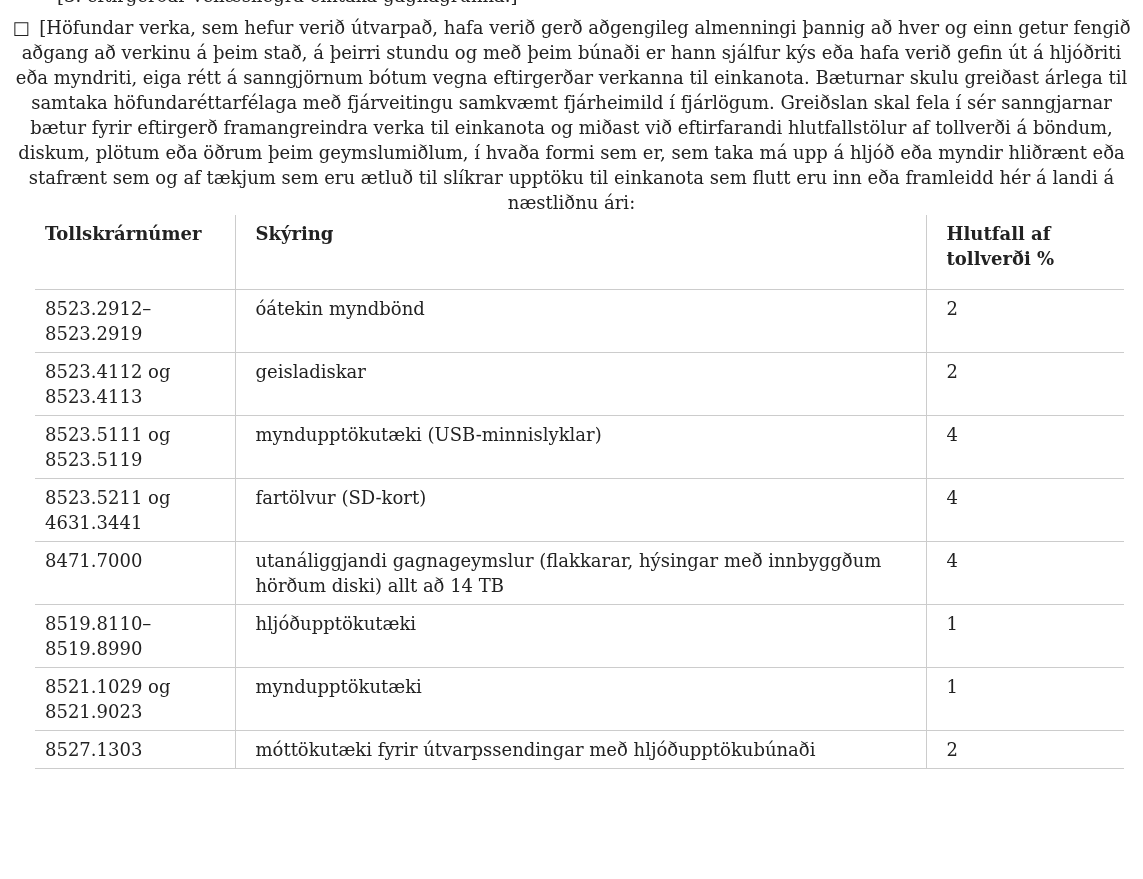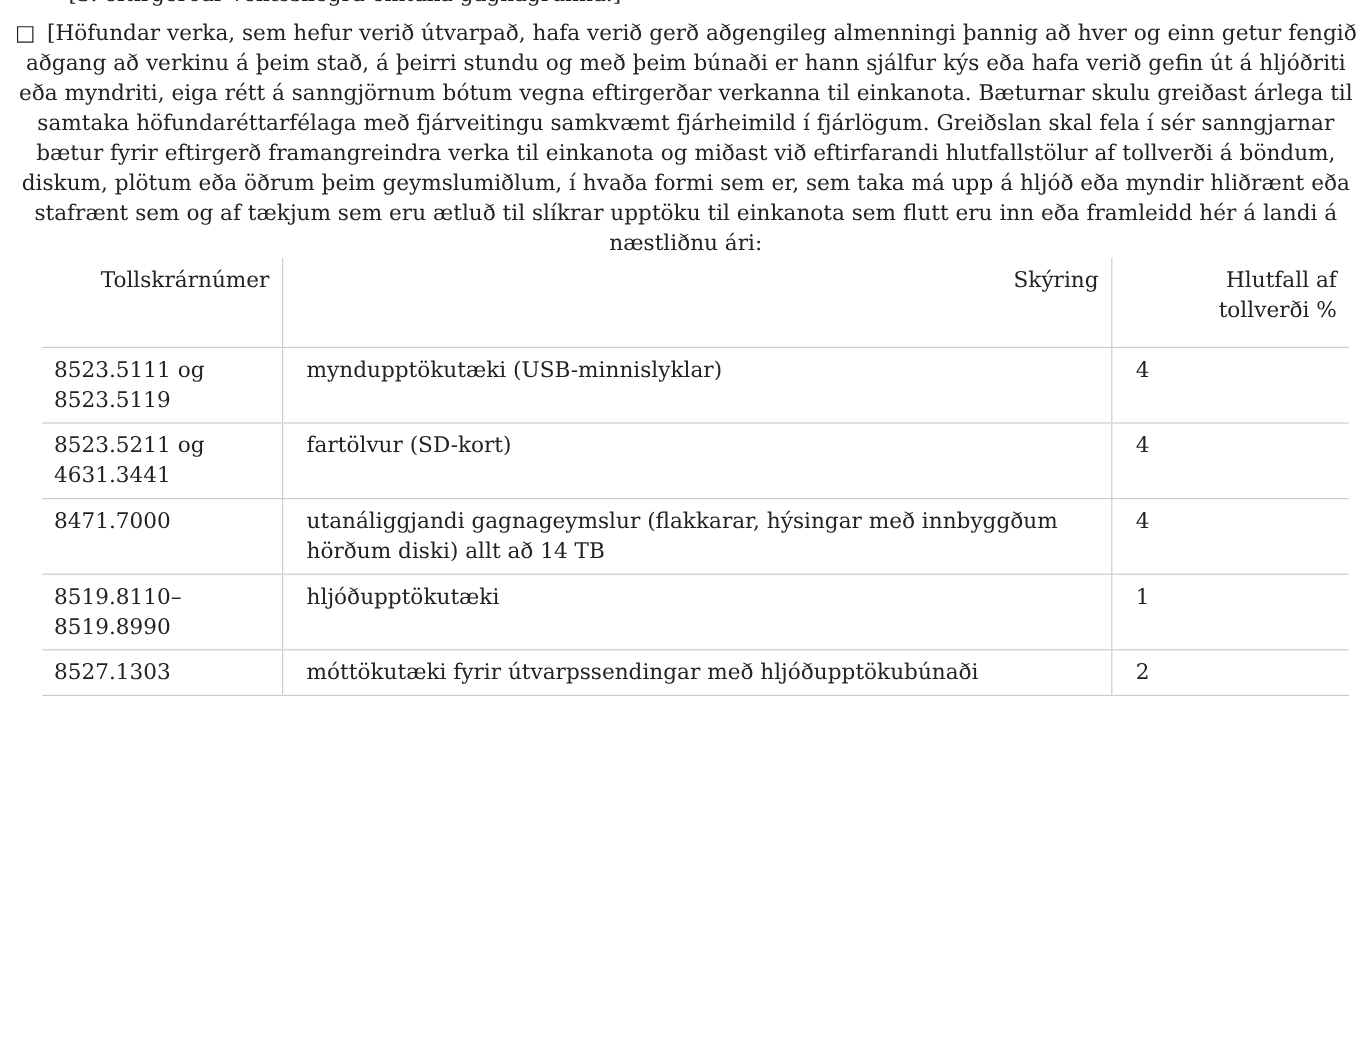--- a/index.html
+++ b/index.html
@@ -41,24 +41,23 @@
     vertical-align: top;
     text-align: left;
     padding: 6px 10px 6px 20px;
     line-height: 25px;
     word-wrap: break-word;
   }
   th:first-child, td:first-child { padding-left: 10px; }
   td + td, th + th { border-left: 1px solid #cccccc; }
 
   th {
-    font-weight: normal;
+    font-weight: bold;
     padding-top: 6px;
     padding-bottom: 18px;
-    text-align: right;
   }
 
   sup.fnref {
     font-size: 12px;
     line-height: 0;
     vertical-align: super;
   }
 </style>
 </head>
 <body>
@@ -82,40 +81,55 @@
     </colgroup>
     <thead>
       <tr>
         <th>Tollskrárnúmer</th>
         <th>Skýring</th>
         <th>Hlutfall af tollverði %</th>
       </tr>
     </thead>
     <tbody>
       <tr>
+        <td><span>8523.2912–8523.2919</span><sup class="fnref"></sup></td>
+        <td>óátekin myndbönd</td>
+        <td><span>2</span><sup class="fnref"></sup></td>
+      </tr>
+      <tr>
+        <td><span>8523.4112 og 8523.4113</span><sup class="fnref"></sup></td>
+        <td>geisladiskar</td>
+        <td><span>2</span><sup class="fnref"></sup></td>
+      </tr>
+      <tr>
         <td><span>8523.5111 og 8523.5119</span><sup class="fnref"></sup></td>
         <td>myndupptökutæki (USB-minnislyklar)</td>
         <td><span>4</span><sup class="fnref"></sup></td>
       </tr>
       <tr>
         <td><span>8523.5211 og 4631.3441</span><sup class="fnref"></sup></td>
         <td>fartölvur (SD-kort)</td>
         <td><span>4</span><sup class="fnref"></sup></td>
       </tr>
       <tr>
         <td><span>8471.7000</span><sup class="fnref"></sup></td>
         <td>utanáliggjandi gagnageymslur (flakkarar, hýsingar með innbyggðum hörðum diski) allt að 14 TB</td>
         <td><span>4</span><sup class="fnref"></sup></td>
       </tr>
       <tr>
         <td><span>8519.8110–8519.8990</span><sup class="fnref"></sup></td>
         <td>hljóðupptökutæki</td>
         <td><span>1</span><sup class="fnref"></sup></td>
       </tr>
       <tr>
+        <td><span>8521.1029 og 8521.9023</span><sup class="fnref"></sup></td>
+        <td>myndupptökutæki</td>
+        <td><span>1</span><sup class="fnref"></sup></td>
+      </tr>
+      <tr>
         <td><span>8527.1303</span><sup class="fnref"></sup></td>
         <td>móttökutæki fyrir útvarpssendingar með hljóðupptökubúnaði</td>
         <td><span>2</span><sup class="fnref"></sup></td>
       </tr>
 
     </tbody>
   </table>
 
 </div>
 

